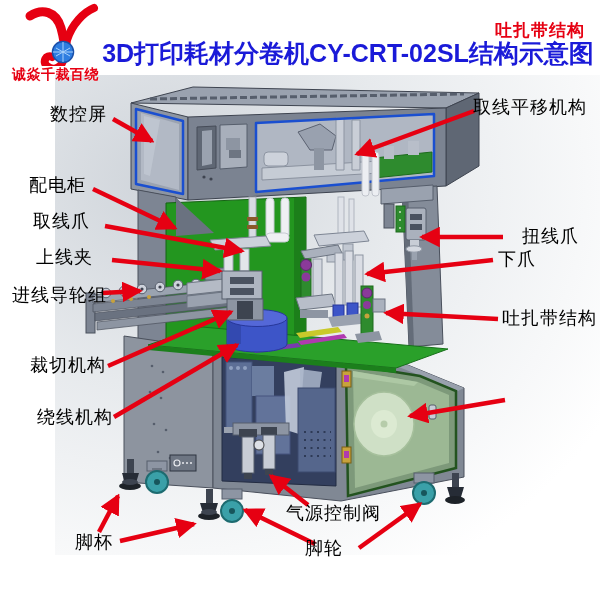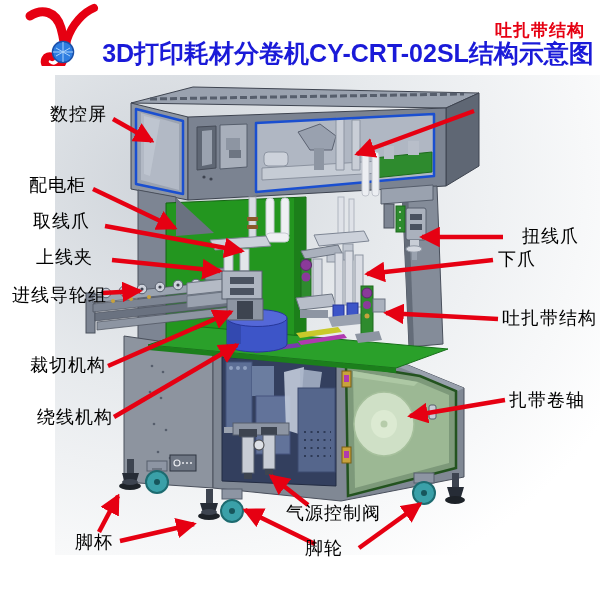--- a/index.html
+++ b/index.html
@@ -336,30 +336,31 @@
       <path d="M78,6 C68,10 56,22 51,38 L49,52 C47,66 38,70 31,64 C26,60 30,52 36,55" stroke-width="8"></path>
     </g>
     <circle cx="47" cy="50" r="10.5" fill="#2e7de0" stroke="#1a4fa8" stroke-width="1.5"></circle>
     <g stroke="#bfe0ff" stroke-width="1" opacity="0.85">
       <path d="M40,46 L54,54" fill="none"></path>
         <path d="M54,46 L40,54" fill="none"></path>
         <path d="M47,40 L47,60" fill="none"></path>
       <path d="M37,50 L57,50" fill="none"></path>
     </g>
   </svg>
+  <div id="brand-text">诚焱千裁百绕</div>
   <div id="page-title">3D打印耗材分卷机CY-CRT-02SL结构示意图</div>
   <div id="slogan">吐扎带结构</div>
 
   <div class="callout" style="left:50px;top:105px">数控屏</div>
+  <div class="callout" style="left:473px;top:98px">取线平移机构</div>
   <div class="callout" style="left:29px;top:176px">配电柜</div>
   <div class="callout" style="left:33px;top:212px">取线爪</div>
   <div class="callout" style="left:36px;top:248px">上线夹</div>
   <div class="callout" style="left:522px;top:227px">扭线爪</div>
   <div class="callout" style="left:498px;top:250px">下爪</div>
   <div class="callout" style="left:12px;top:286px">进线导轮组</div>
   <div class="callout" style="left:30px;top:356px">裁切机构</div>
   <div class="callout" style="left:502px;top:309px">吐扎带结构</div>
   <div class="callout" style="left:37px;top:408px">绕线机构</div>
-  <div class="callout" style="left:509px;top:391px">扎带卷轴</div>
   <div class="callout" style="left:286px;top:504px">气源控制阀</div>
   <div class="callout" style="left:75px;top:533px">脚杯</div>
   <div class="callout" style="left:305px;top:539px">脚轮</div>
 </div>
 
 </body></html>

